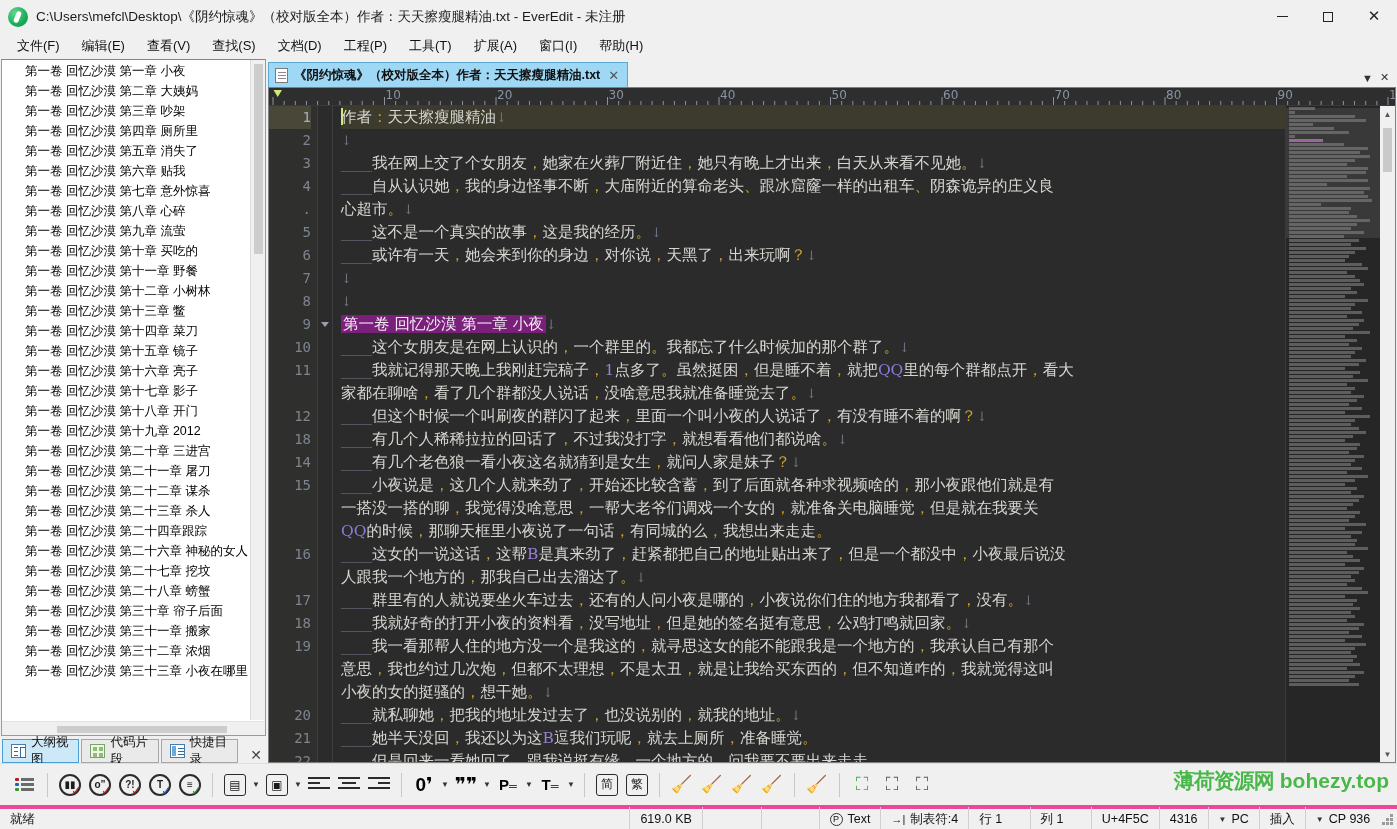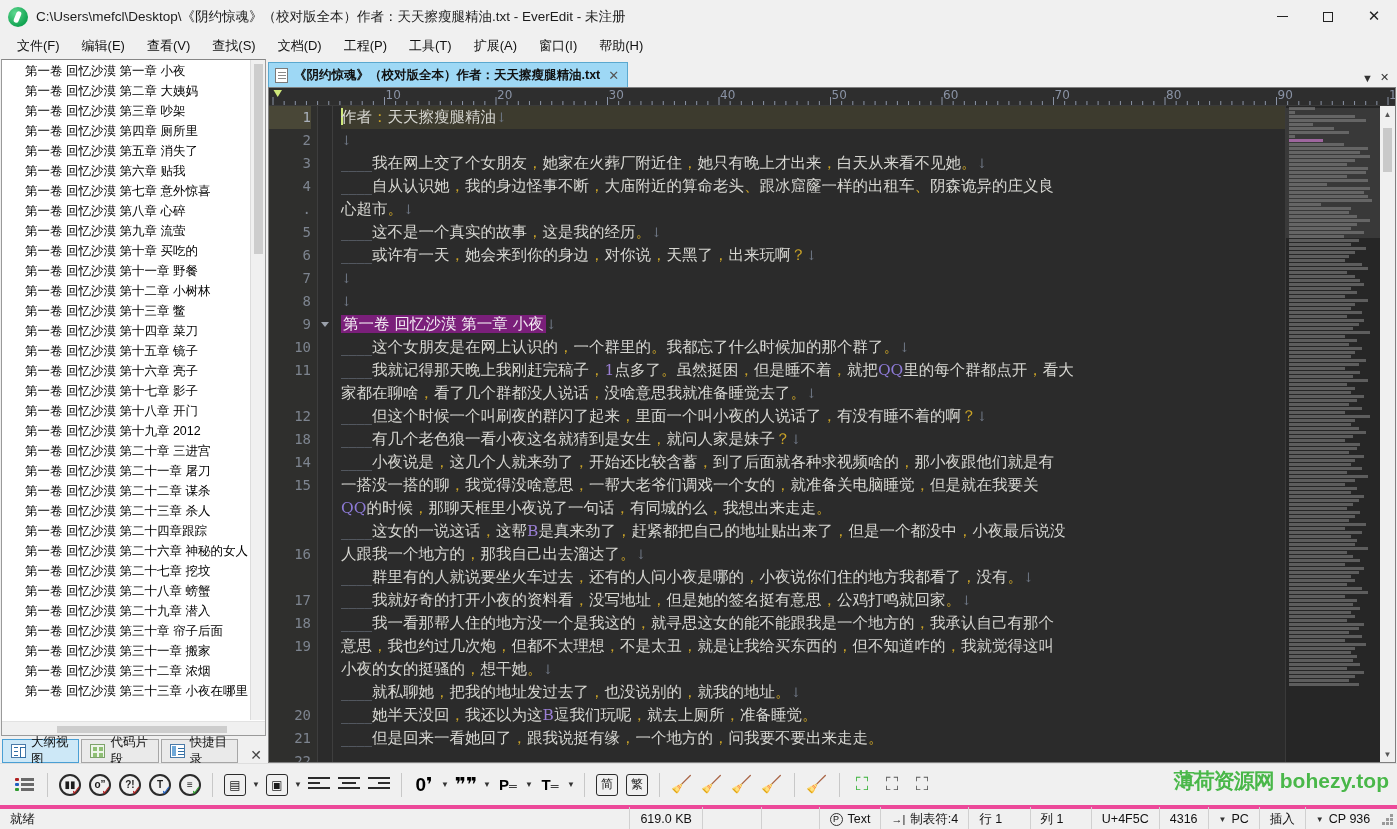--- a/index.html
+++ b/index.html
@@ -241,21 +241,20 @@
             <div class="outline-item">第一卷 回忆沙漠 第十八章 开门</div>
             <div class="outline-item">第一卷 回忆沙漠 第十九章 2012</div>
             <div class="outline-item">第一卷 回忆沙漠 第二十章 三进宫</div>
             <div class="outline-item">第一卷 回忆沙漠 第二十一章 屠刀</div>
             <div class="outline-item">第一卷 回忆沙漠 第二十二章 谋杀</div>
             <div class="outline-item">第一卷 回忆沙漠 第二十三章 杀人</div>
             <div class="outline-item">第一卷 回忆沙漠 第二十四章跟踪</div>
             <div class="outline-item">第一卷 回忆沙漠 第二十六章 神秘的女人</div>
             <div class="outline-item">第一卷 回忆沙漠 第二十七章 挖坟</div>
             <div class="outline-item">第一卷 回忆沙漠 第二十八章 螃蟹</div>
-            <div class="outline-item">第一卷 回忆沙漠 第二十九章 潜入</div>
             <div class="outline-item">第一卷 回忆沙漠 第三十章 帘子后面</div>
             <div class="outline-item">第一卷 回忆沙漠 第三十一章 搬家</div>
             <div class="outline-item">第一卷 回忆沙漠 第三十二章 浓烟</div>
             <div class="outline-item">第一卷 回忆沙漠 第三十三章 小夜在哪里</div>
           </div>
         <div class="ol-vscroll">
           <div class="ol-vthumb"></div>
         </div>
         <div class="ol-hscroll">
           <div class="ol-hthumb"></div>
@@ -452,20 +451,21 @@
               <div class="cline"><span>心超市<span class="punc">。</span></span><span class="nl">↓</span></div>
               <div class="cline"><span class="ind">____</span><span>这不是一个真实的故事<span class="punc">，</span>这是我的经历<span class="punc">。</span></span><span class="nl">↓</span></div>
               <div class="cline"><span class="ind">____</span><span>或许有一天<span class="punc">，</span>她会来到你的身边<span class="punc">，</span>对你说<span class="punc">，</span>天黑了<span class="punc">，</span>出来玩啊<span class="punc">？</span></span><span class="nl">↓</span></div>
               <div class="cline"><span class="nl">↓</span></div>
               <div class="cline"><span class="nl">↓</span></div>
               <div class="cline"><span class="chapter-hl">第一卷 回忆沙漠 第一章 小夜</span><span class="nl">↓</span></div>
               <div class="cline"><span class="ind">____</span><span>这个女朋友是在网上认识的<span class="punc">，</span>一个群里的<span class="punc">。</span>我都忘了什么时候加的那个群了<span class="punc">。</span></span><span class="nl">↓</span></div>
               <div class="cline"><span class="ind">____</span><span>我就记得那天晚上我刚赶完稿子<span class="punc">，</span><span class="num">1</span>点多了<span class="punc">。</span>虽然挺困<span class="punc">，</span>但是睡不着<span class="punc">，</span>就把<span class="kw">QQ</span>里的每个群都点开<span class="punc">，</span>看大</span></div>
               <div class="cline"><span>家都在聊啥<span class="punc">，</span>看了几个群都没人说话<span class="punc">，</span>没啥意思我就准备睡觉去了<span class="punc">。</span></span><span class="nl">↓</span></div>
               <div class="cline"><span class="ind">____</span><span>但这个时候一个叫刷夜的群闪了起来<span class="punc">，</span>里面一个叫小夜的人说话了<span class="punc">，</span>有没有睡不着的啊<span class="punc">？</span></span><span class="nl">↓</span></div>
+              <div class="cline"><span class="ind">____</span><span>有几个人稀稀拉拉的回话了<span class="punc">，</span>不过我没打字<span class="punc">，</span>就想看看他们都说啥<span class="punc">。</span></span><span class="nl">↓</span></div>
               <div class="cline"><span class="ind">____</span><span>有几个老色狼一看小夜这名就猜到是女生<span class="punc">，</span>就问人家是妹子<span class="punc">？</span></span><span class="nl">↓</span></div>
               <div class="cline"><span class="ind">____</span><span>小夜说是<span class="punc">，</span>这几个人就来劲了<span class="punc">，</span>开始还比较含蓄<span class="punc">，</span>到了后面就各种求视频啥的<span class="punc">，</span>那小夜跟他们就是有</span></div>
               <div class="cline"><span>一搭没一搭的聊<span class="punc">，</span>我觉得没啥意思<span class="punc">，</span>一帮大老爷们调戏一个女的<span class="punc">，</span>就准备关电脑睡觉<span class="punc">，</span>但是就在我要关</span></div>
               <div class="cline"><span><span class="kw">QQ</span>的时候<span class="punc">，</span>那聊天框里小夜说了一句话<span class="punc">，</span>有同城的么<span class="punc">，</span>我想出来走走<span class="punc">。</span></span></div>
               <div class="cline"><span class="ind">____</span><span>这女的一说这话<span class="punc">，</span>这帮<span class="num">B</span>是真来劲了<span class="punc">，</span>赶紧都把自己的地址贴出来了<span class="punc">，</span>但是一个都没中<span class="punc">，</span>小夜最后说没</span></div>
               <div class="cline"><span>人跟我一个地方的<span class="punc">，</span>那我自己出去溜达了<span class="punc">。</span></span><span class="nl">↓</span></div>
               <div class="cline"><span class="ind">____</span><span>群里有的人就说要坐火车过去<span class="punc">，</span>还有的人问小夜是哪的<span class="punc">，</span>小夜说你们住的地方我都看了<span class="punc">，</span>没有<span class="punc">。</span></span><span class="nl">↓</span></div>
               <div class="cline"><span class="ind">____</span><span>我就好奇的打开小夜的资料看<span class="punc">，</span>没写地址<span class="punc">，</span>但是她的签名挺有意思<span class="punc">，</span>公鸡打鸣就回家<span class="punc">。</span></span><span class="nl">↓</span></div>
               <div class="cline"><span class="ind">____</span><span>我一看那帮人住的地方没一个是我这的<span class="punc">，</span>就寻思这女的能不能跟我是一个地方的<span class="punc">，</span>我承认自己有那个</span></div>
               <div class="cline"><span>意思<span class="punc">，</span>我也约过几次炮<span class="punc">，</span>但都不太理想<span class="punc">，</span>不是太丑<span class="punc">，</span>就是让我给买东西的<span class="punc">，</span>但不知道咋的<span class="punc">，</span>我就觉得这叫</span></div>

